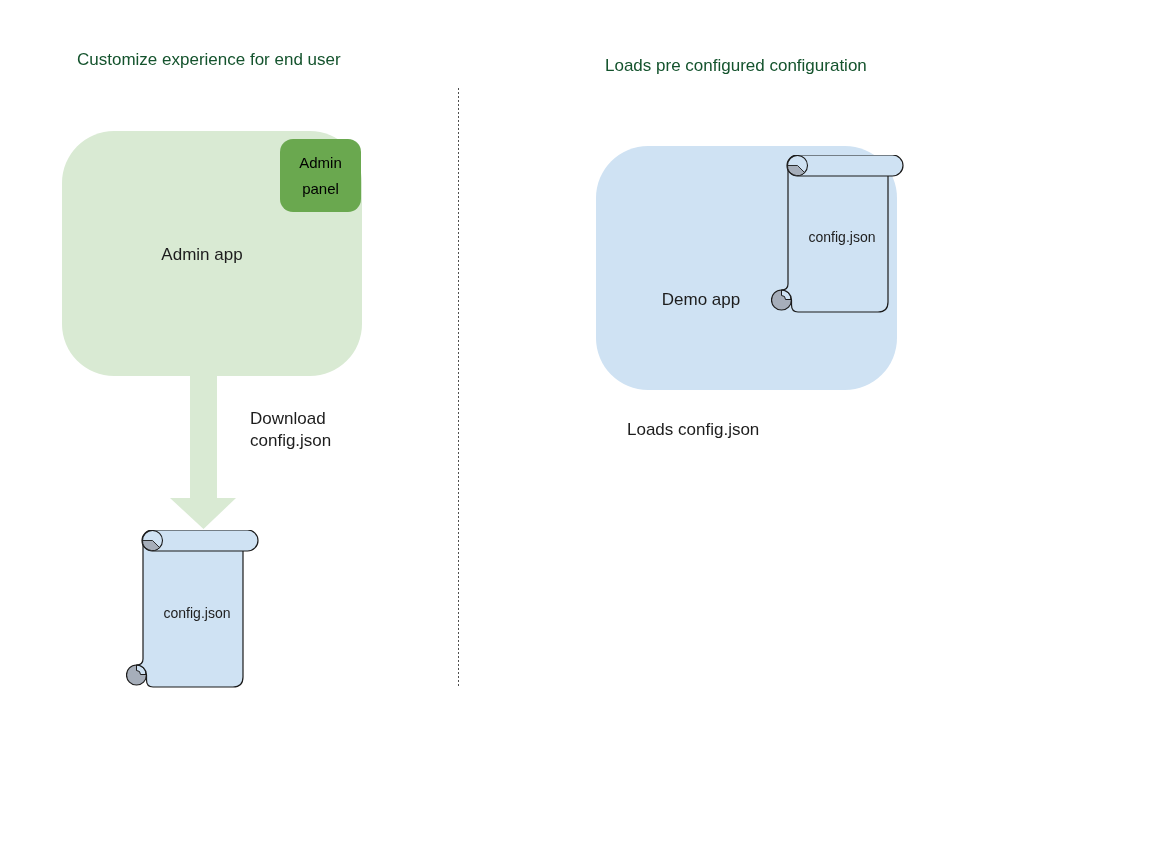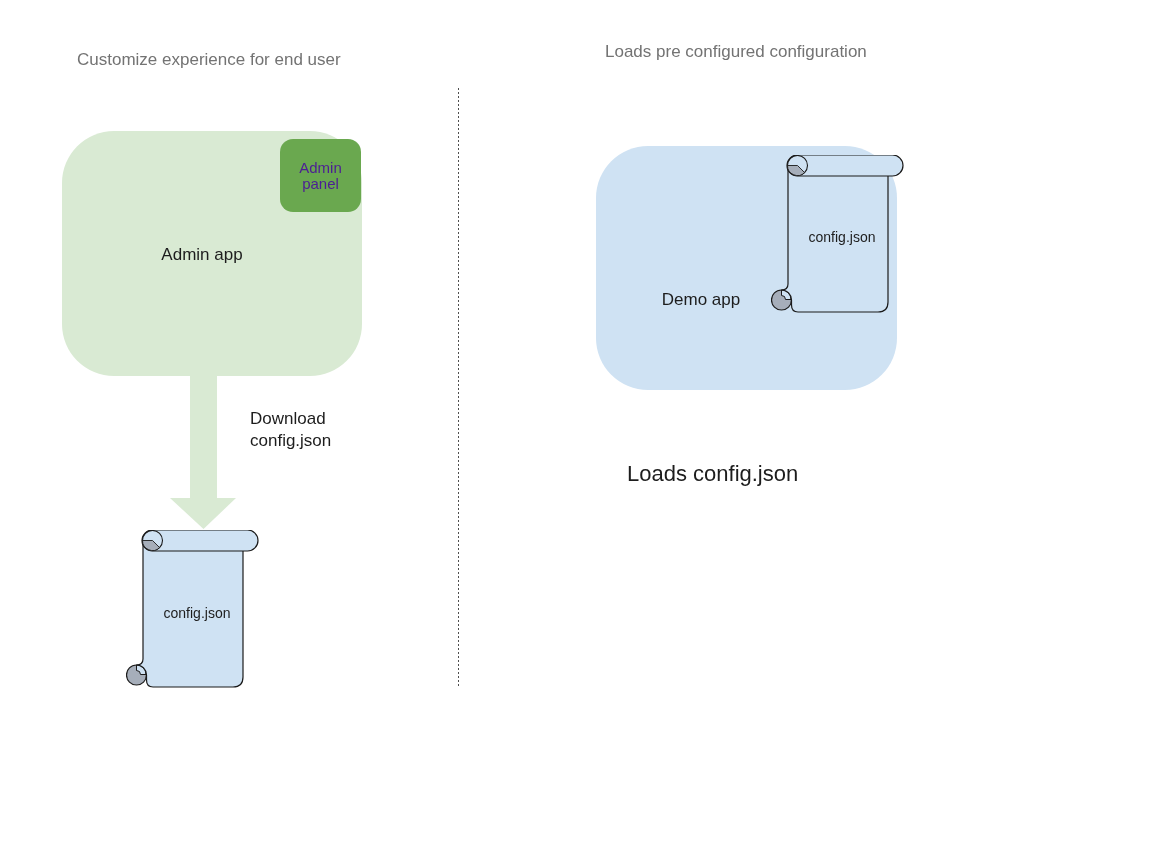--- a/index.html
+++ b/index.html
@@ -14,21 +14,21 @@
     width: 1152px;
     height: 864px;
     background: #ffffff;
     overflow: hidden;
   }
   .abs { position: absolute; }
 
   .section-title {
     font-size: 17px;
     line-height: 20px;
-    color: #737373;
+    color: #14532d;
     white-space: nowrap;
   }
 
   
   .admin-app-box {
     left: 62px; top: 131px;
     width: 300px; height: 245px;
     background: #d9ead3;
     border-radius: 52px;
   }
@@ -38,22 +38,22 @@
     background: #6aa84f;
     border-radius: 13px;
     display: flex;
     align-items: center;
     justify-content: center;
   }
   .admin-panel-label {
     width: 64px;
     text-align: center;
     font-size: 15px;
-    line-height: 16px;
-    color: #4c1d95;
+    line-height: 26px;
+    color: #000000;
   }
   .admin-app-label {
     left: 62px; top: 246px;
     width: 280px;
     text-align: center;
     font-size: 17px;
     line-height: 17px;
   }
   .download-arrow-svg { left: 160px; top: 376px; }
   .download-label {
@@ -81,22 +81,22 @@
   }
   .demo-app-label {
     left: 596px; top: 261px;
     width: 210px;
     text-align: center;
     font-size: 17px;
     line-height: 18px;
     margin-top: 30px;
   }
   .loads-caption {
-    left: 627px; top: 464px;
-    font-size: 22px;
+    left: 627px; top: 420px;
+    font-size: 17px;
     line-height: 20px;
     white-space: nowrap;
   }
 
   
   .scroll-svg { width: 134px; height: 158px; }
   .scroll-left  { left: 126px; top: 530px; }
   .scroll-right { left: 771px; top: 155px; }
   .scroll-label {
     width: 108px;
@@ -146,21 +146,21 @@
 
   <div class="abs download-label">Download config.json</div>
 
   <svg class="abs scroll-svg scroll-left" viewBox="0 0 134 158">
     <use href="#scroll-shape" xlink:href="#scroll-shape"></use>
   </svg>
   <div class="abs scroll-label scroll-label-left">config.json</div>
 
   <div class="abs divider"></div>
 
-  <div class="abs section-title" style="left:605px; top:42px;">Loads pre configured configuration</div>
+  <div class="abs section-title" style="left:605px; top:56px;">Loads pre configured configuration</div>
 
   <div class="abs demo-app-box"></div>
 
   <div class="abs demo-app-label">Demo app</div>
 
   <svg class="abs scroll-svg scroll-right" viewBox="0 0 134 158">
     <use href="#scroll-shape" xlink:href="#scroll-shape"></use>
   </svg>
   <div class="abs scroll-label scroll-label-right">config.json</div>
 

